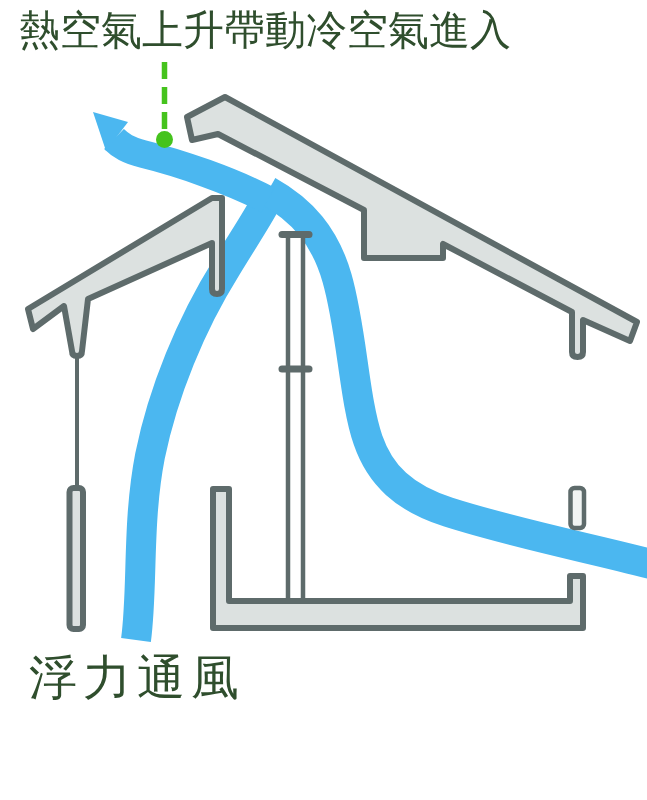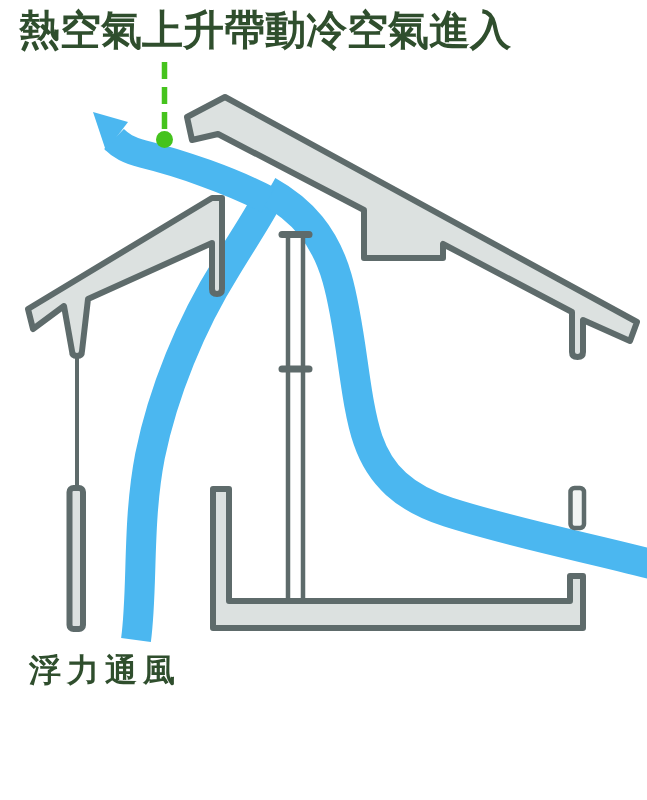--- a/index.html
+++ b/index.html
@@ -17,30 +17,30 @@
     background:var(--background);
     font-family:"Liberation Serif","DejaVu Serif",serif;
     position:relative;overflow:hidden;
   }
   .stage{position:absolute;left:0;top:0;width:647px;height:800px;}
   .caption{
     position:absolute;
     color:var(--caption-green);
     white-space:nowrap;
     line-height:1;
-    font-weight:bold;
+    font-weight:normal;
   }
   .caption-top{
     left:19px;top:10px;
     font-size:41px;
     letter-spacing:0px;
   }
   .caption-bottom{
     left:29px;top:654px;
-    font-size:32px;
+    font-size:48px;
     letter-spacing:6px;
     text-align:right;
   }
   svg{position:absolute;left:0;top:0;}
   .flow{fill:none;stroke:var(--airflow-blue);stroke-linecap:butt;}
   .arrowhead{fill:var(--airflow-blue);}
   .struct{fill:var(--structure-fill);stroke:var(--structure-outline);stroke-width:6;stroke-linejoin:round;}
   .struct-thin{fill:var(--stub-fill);stroke:var(--structure-outline);stroke-width:4.5;stroke-linejoin:round;}
   .frame-line{fill:none;stroke:var(--structure-outline);}
   .callout-line{fill:none;stroke:var(--callout-green);stroke-width:5.5;}

